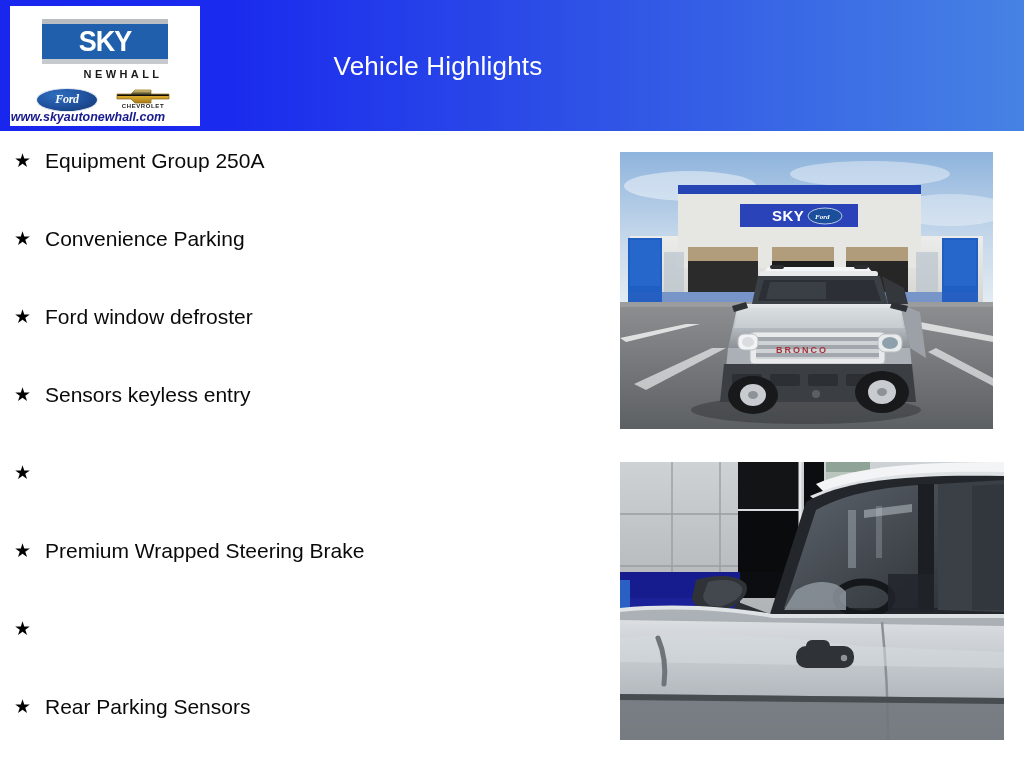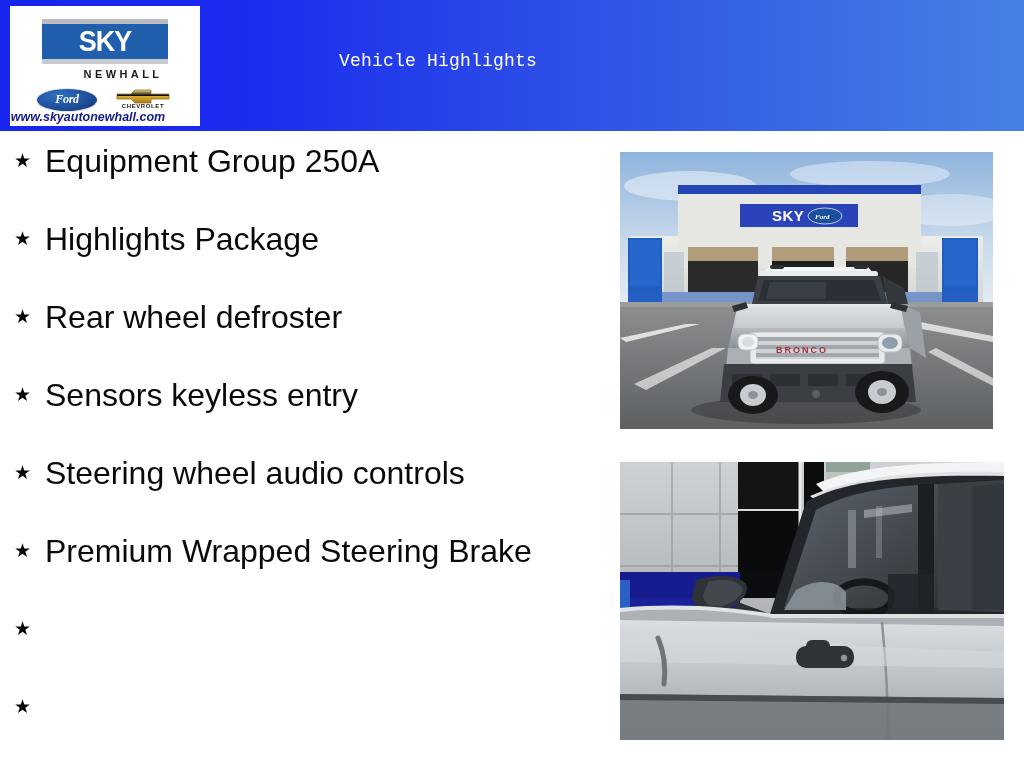--- a/index.html
+++ b/index.html
@@ -24,23 +24,23 @@
     background: linear-gradient(to right, #1826ee 0%, #1a2aee 22%, #2d4fe6 55%, #4682e4 100%);
     overflow: hidden;
   }
   .header-title {
     position: absolute;
     left: 0;
     top: 51px;
     width: 876px;
     text-align: center;
     color: #ffffff;
-    font-size: 18px;
+    font-size: 26px;
     letter-spacing: 0.2px;
-    font-family: Liberation Mono, monospace;
+    font-family: Liberation Sans, sans-serif;
   }
 
   
   .logo-card {
     position: absolute;
     left: 10px;
     top: 6px;
     width: 190px;
     height: 120px;
     background: #ffffff;
@@ -183,21 +183,21 @@
   }
   .bullet-star {
     color: #000000;
     font-size: 19px;
     line-height: 30px;
     width: 31px;
     flex: none;
   }
   .bullet-text {
     color: #0a0a0a;
-    font-size: 32px;
+    font-size: 21px;
     line-height: 30px;
     font-family: "Liberation Sans", sans-serif;
     white-space: nowrap;
   }
 
   
   .photo {
     position: absolute;
     overflow: hidden;
     background: #cfd4d8;
@@ -258,43 +258,43 @@
   </div>
 </div>
 
 <div class="bullet-list">
   <div class="bullet-item">
     <span class="bullet-star">★</span>
     <span class="bullet-text">Equipment Group 250A</span>
   </div>
   <div class="bullet-item">
     <span class="bullet-star">★</span>
-    <span class="bullet-text">Highlights Package</span>
-  </div>
-  <div class="bullet-item">
-    <span class="bullet-star">★</span>
-    <span class="bullet-text">Rear wheel defroster</span>
+    <span class="bullet-text">Convenience Parking</span>
+  </div>
+  <div class="bullet-item">
+    <span class="bullet-star">★</span>
+    <span class="bullet-text">Ford window defroster</span>
   </div>
   <div class="bullet-item">
     <span class="bullet-star">★</span>
     <span class="bullet-text">Sensors keyless entry</span>
   </div>
   <div class="bullet-item">
     <span class="bullet-star">★</span>
-    <span class="bullet-text">Steering wheel audio controls</span>
   </div>
   <div class="bullet-item">
     <span class="bullet-star">★</span>
     <span class="bullet-text">Premium Wrapped Steering Brake</span>
   </div>
   <div class="bullet-item">
     <span class="bullet-star">★</span>
   </div>
   <div class="bullet-item">
     <span class="bullet-star">★</span>
+    <span class="bullet-text">Rear Parking Sensors</span>
   </div>
 </div>
 
 <div class="photo" id="photo-front">
   <svg class="ph-svg" viewBox="0 0 373 277" preserveAspectRatio="none">
     <defs>
       <linearGradient id="skyg" x1="0" y1="0" x2="0" y2="1">
         <stop offset="0%" stop-color="#8fb4dd"></stop>
         <stop offset="55%" stop-color="#c4d7ea"></stop>
         <stop offset="100%" stop-color="#e3ecf3"></stop>

